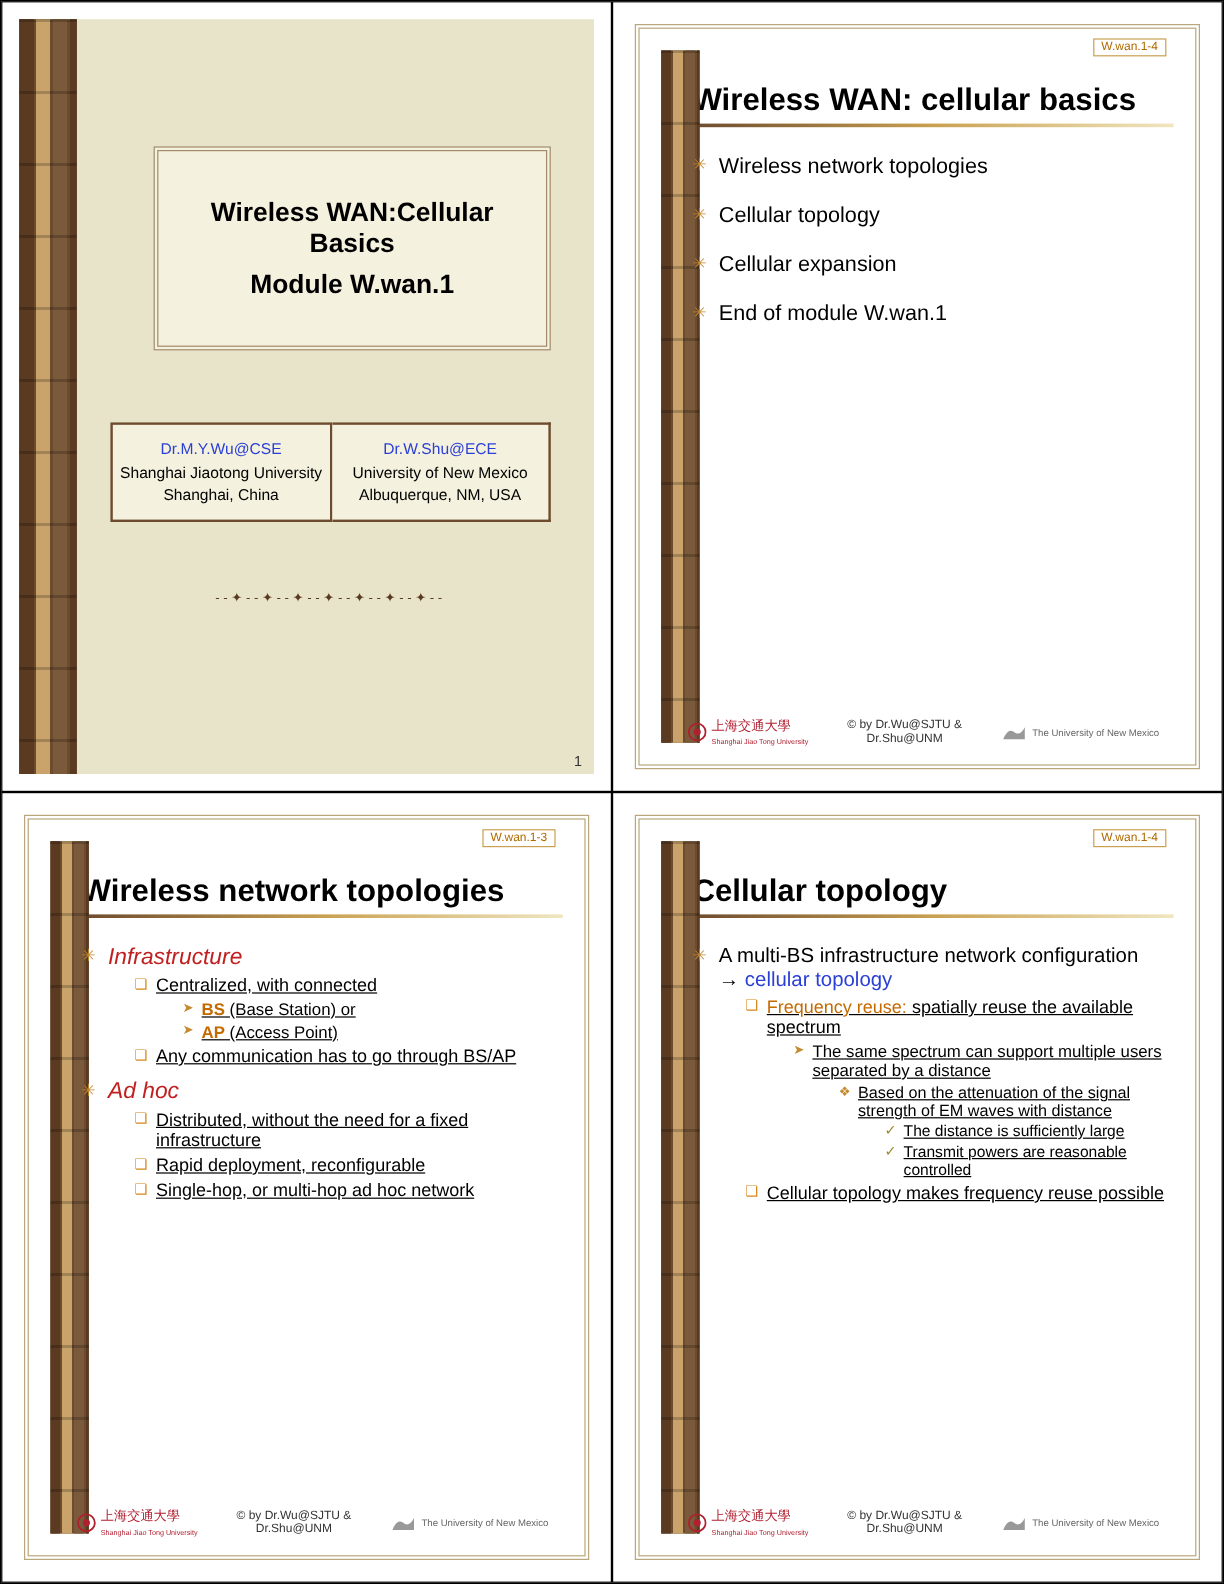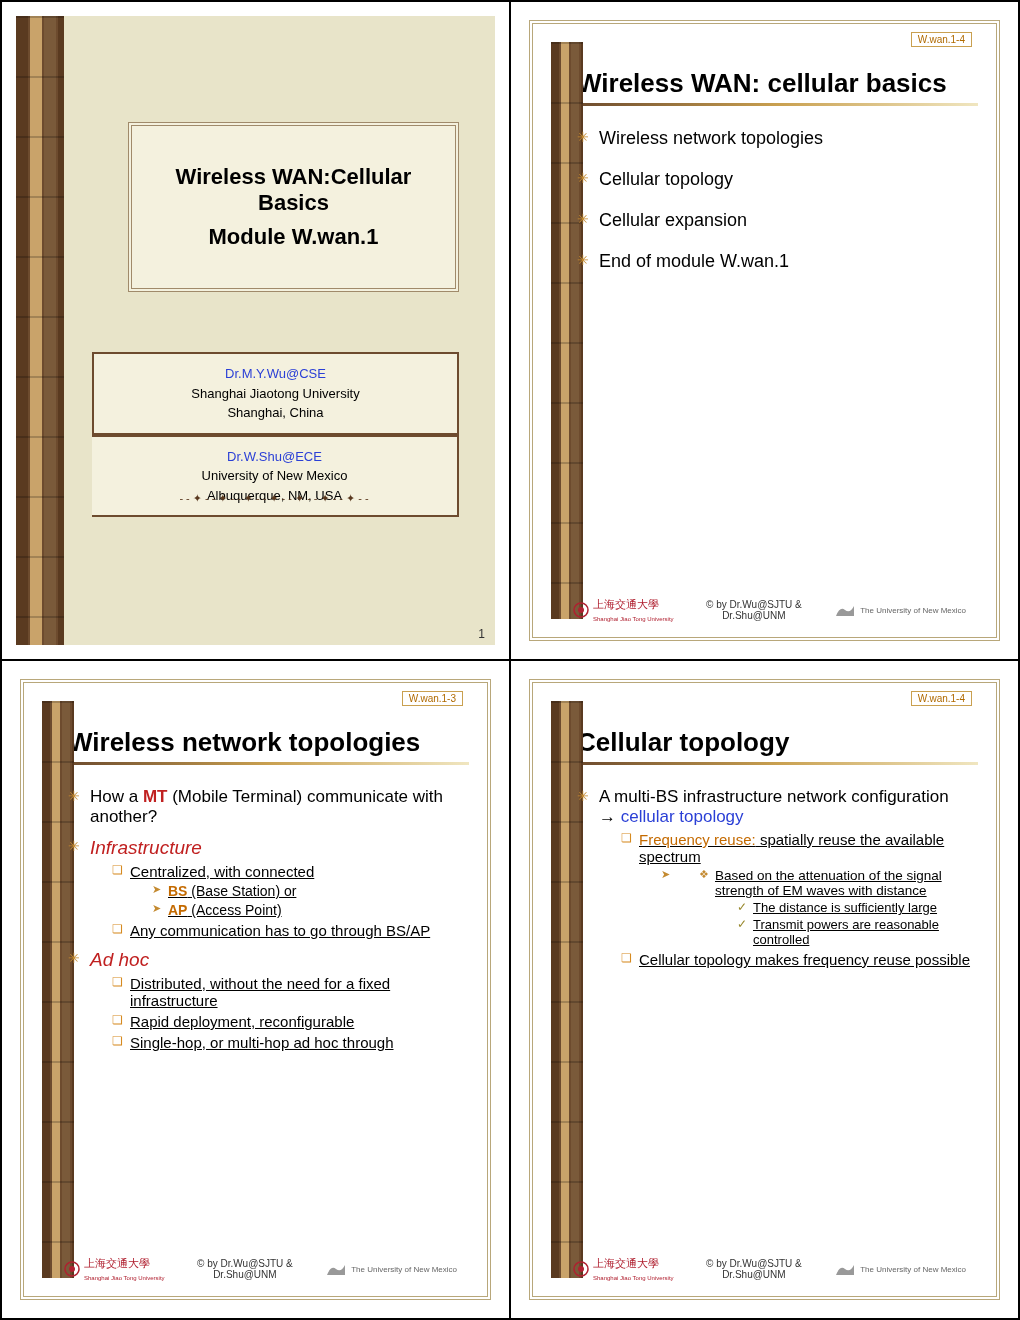--- a/index.html
+++ b/index.html
@@ -65,21 +65,20 @@
     margin: 8px 0;
     color: #000;
   }
   .authors {
     position: absolute;
     left: 90px;
     right: 50px;
     top: 350px;
     display: flex;
     gap: 0;
-    flex-direction: column;
   }
   .author-cell {
     flex: 1;
     border: 2px solid #6d4b2e;
     padding: 10px 6px;
     text-align: center;
     font-size: 13px;
     line-height: 1.5;
     background: #f4f1de;
   }
@@ -320,42 +319,39 @@
   </div>
 
   <div class="slide">
     <div class="cslide-frame">
       <div class="cslide-stripe"></div>
       <div class="badge">W.wan.1-3</div>
       <div class="cslide-inner">
         <div class="ctitle">Wireless network topologies</div>
         <div class="underline"></div>
         <ul class="lvl1">
-          <li>
-            <span>How a </span><span class="red-bold">MT</span><span> (Mobile Terminal) communicate with another?</span>
-          </li>
           <li>
             <span class="red-italic">Infrastructure</span>
             <ul class="lvl2">
               <li>
                 <span>Centralized, with connected</span>
                 <ul class="lvl3">
                   <li><span class="orange-bold">BS</span><span> (Base Station) or</span></li>
                   <li><span class="orange-bold">AP</span><span> (Access Point)</span></li>
                 </ul>
               </li>
               <li>Any communication has to go through BS/AP</li>
             </ul>
           </li>
           <li>
             <span class="red-italic">Ad hoc</span>
             <ul class="lvl2">
               <li>Distributed, without the need for a fixed infrastructure</li>
               <li>Rapid deployment, reconfigurable</li>
-              <li>Single-hop, or multi-hop ad hoc through</li>
+              <li>Single-hop, or multi-hop ad hoc network</li>
             </ul>
           </li>
         </ul>
       </div>
       <div class="footer">
         <div class="left">
           <svg width="16" height="16">
               <circle cx="8" cy="8" r="7" fill="none" stroke="#b02030" stroke-width="1.5"></circle>
               <circle cx="8" cy="8" r="3" fill="#b02030"></circle>
             </svg>
@@ -384,20 +380,21 @@
         <div class="underline"></div>
         <ul class="lvl1">
           <li>
             <span>A multi-BS infrastructure network configuration</span><br>
             <span class="arrow">→</span><span class="blue"> cellular topology</span>
             <ul class="lvl2">
               <li>
                 <span class="orange">Frequency reuse:</span><span> spatially reuse the available spectrum</span>
                 <ul class="lvl3">
                   <li>
+                    <span>The same spectrum can support multiple users separated by a distance</span>
                     <ul class="lvl4">
                       <li>
                         <span>Based on the attenuation of the signal strength of EM waves with distance</span>
                         <ul class="lvl5">
                           <li>The distance is sufficiently large</li>
                           <li>Transmit powers are reasonable controlled</li>
                         </ul>
                       </li>
                     </ul>
                   </li>

